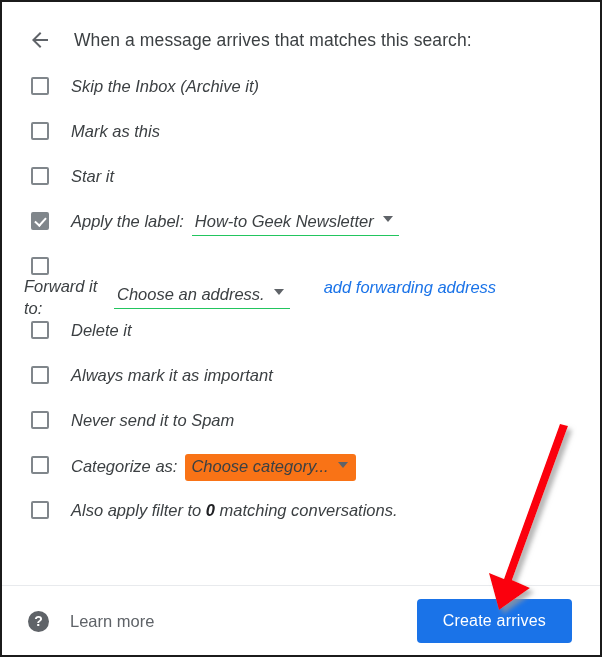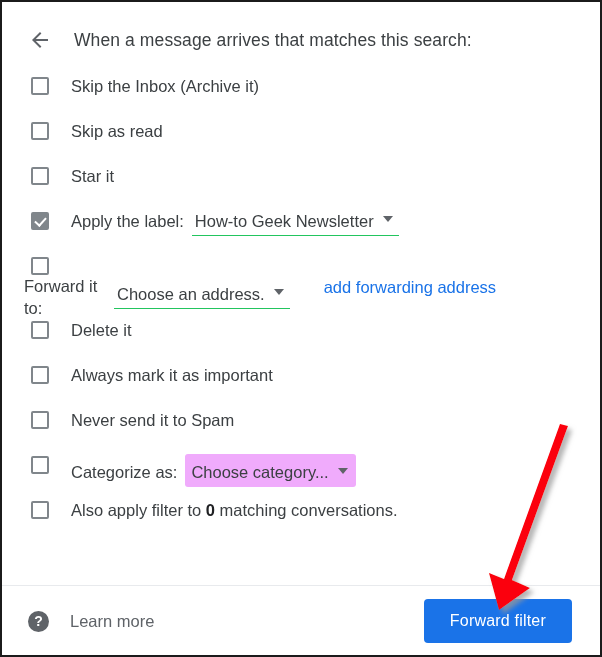--- a/index.html
+++ b/index.html
@@ -99,20 +99,21 @@
     border-width: 0 2px 2px 0;
     transform: rotate(42deg);
   }
 
   .row-body {
     margin-left: 22px;
     display: flex;
     align-items: baseline;
     flex-wrap: wrap;
     min-height: 22px;
+    font-style: italic;
   }
   .row-label {
     font-size: 16.5px;
     color: #3c4043;
     line-height: 22px;
     white-space: nowrap;
   }
   .row-label .bold { font-weight: bold; color: #202124; }
 
   .fwd-label {
@@ -134,23 +135,23 @@
   }
   .dd-underline .dd-text {
     font-size: 16.5px;
     color: #3c4043;
     line-height: 22px;
     white-space: nowrap;
   }
   .dd-shaded {
     display: inline-flex;
     align-items: center;
-    background: #f0abfc;
+    background: #f97316;
     border-radius: 3px;
-    padding: 8px 8px 4px 6px;
+    padding: 2px 8px 4px 6px;
     margin-left: 8px;
     cursor: pointer;
   }
   .dd-shaded .dd-text {
     font-size: 16.5px;
     color: #3c4043;
     line-height: 21px;
     white-space: nowrap;
   }
   .caret {
@@ -261,21 +262,21 @@
       <div class="row">
         <div class="cb"></div>
         <div class="row-body">
           <span class="row-label">Skip the Inbox (Archive it)</span>
         </div>
       </div>
 
       <div class="row">
         <div class="cb"></div>
         <div class="row-body">
-          <span class="row-label">Skip as read</span>
+          <span class="row-label">Mark as this</span>
         </div>
       </div>
 
       <div class="row">
         <div class="cb"></div>
         <div class="row-body">
           <span class="row-label">Star it</span>
         </div>
       </div>
 
@@ -342,21 +343,21 @@
         </div>
       </div>
 
     </div>
 
     <div class="footer">
       <div class="learn">
         <span class="help-icon">?</span>
         <span class="learn-text">Learn more</span>
       </div>
-      <button class="create-btn">Forward filter</button>
+      <button class="create-btn">Create arrives</button>
     </div>
 
     <svg class="arrow-overlay" viewBox="0 0 598 653">
       <defs>
         <filter id="arrowShadow" x="-30%" y="-30%" width="180%" height="180%">
           <feDropShadow dx="4" dy="4" stdDeviation="2.6" flood-color="#9a9a9a" flood-opacity="0.75"></feDropShadow>
         </filter>
       </defs>
       <g filter="url(#arrowShadow)">
         <path d="M566,423 L510,577 L528,585 L497,607 L487,570 L502,576 L558,421 Z" fill="#fb0007"></path>

